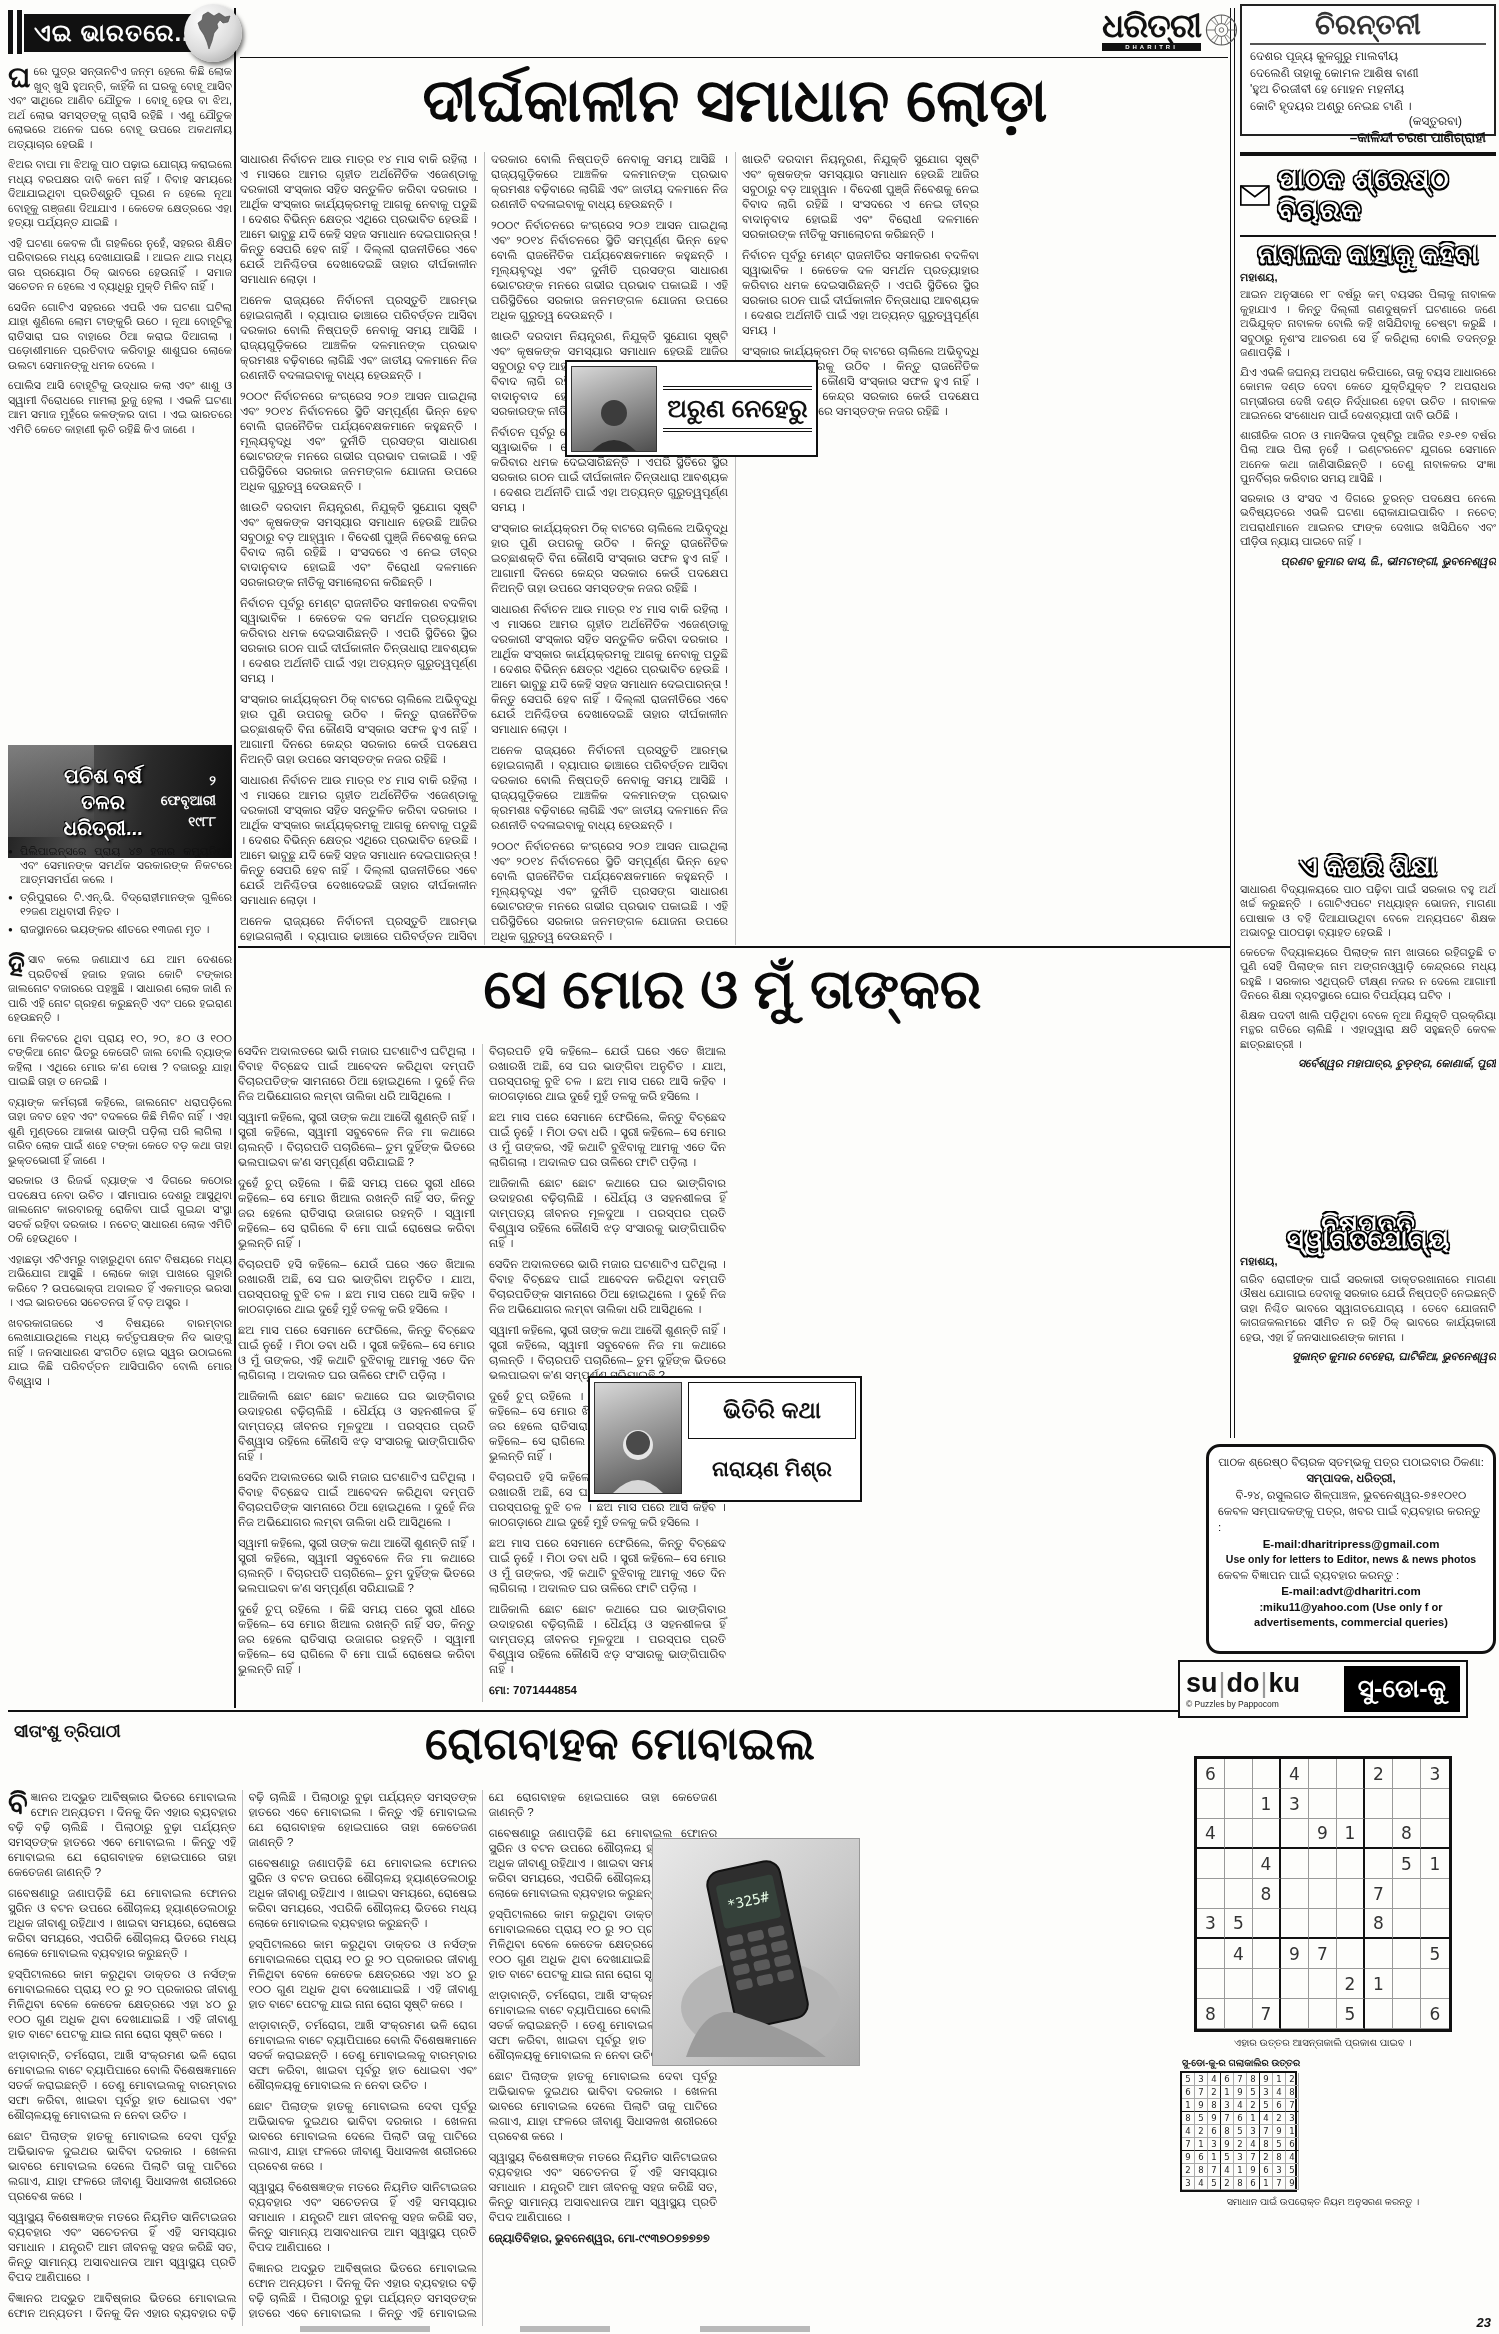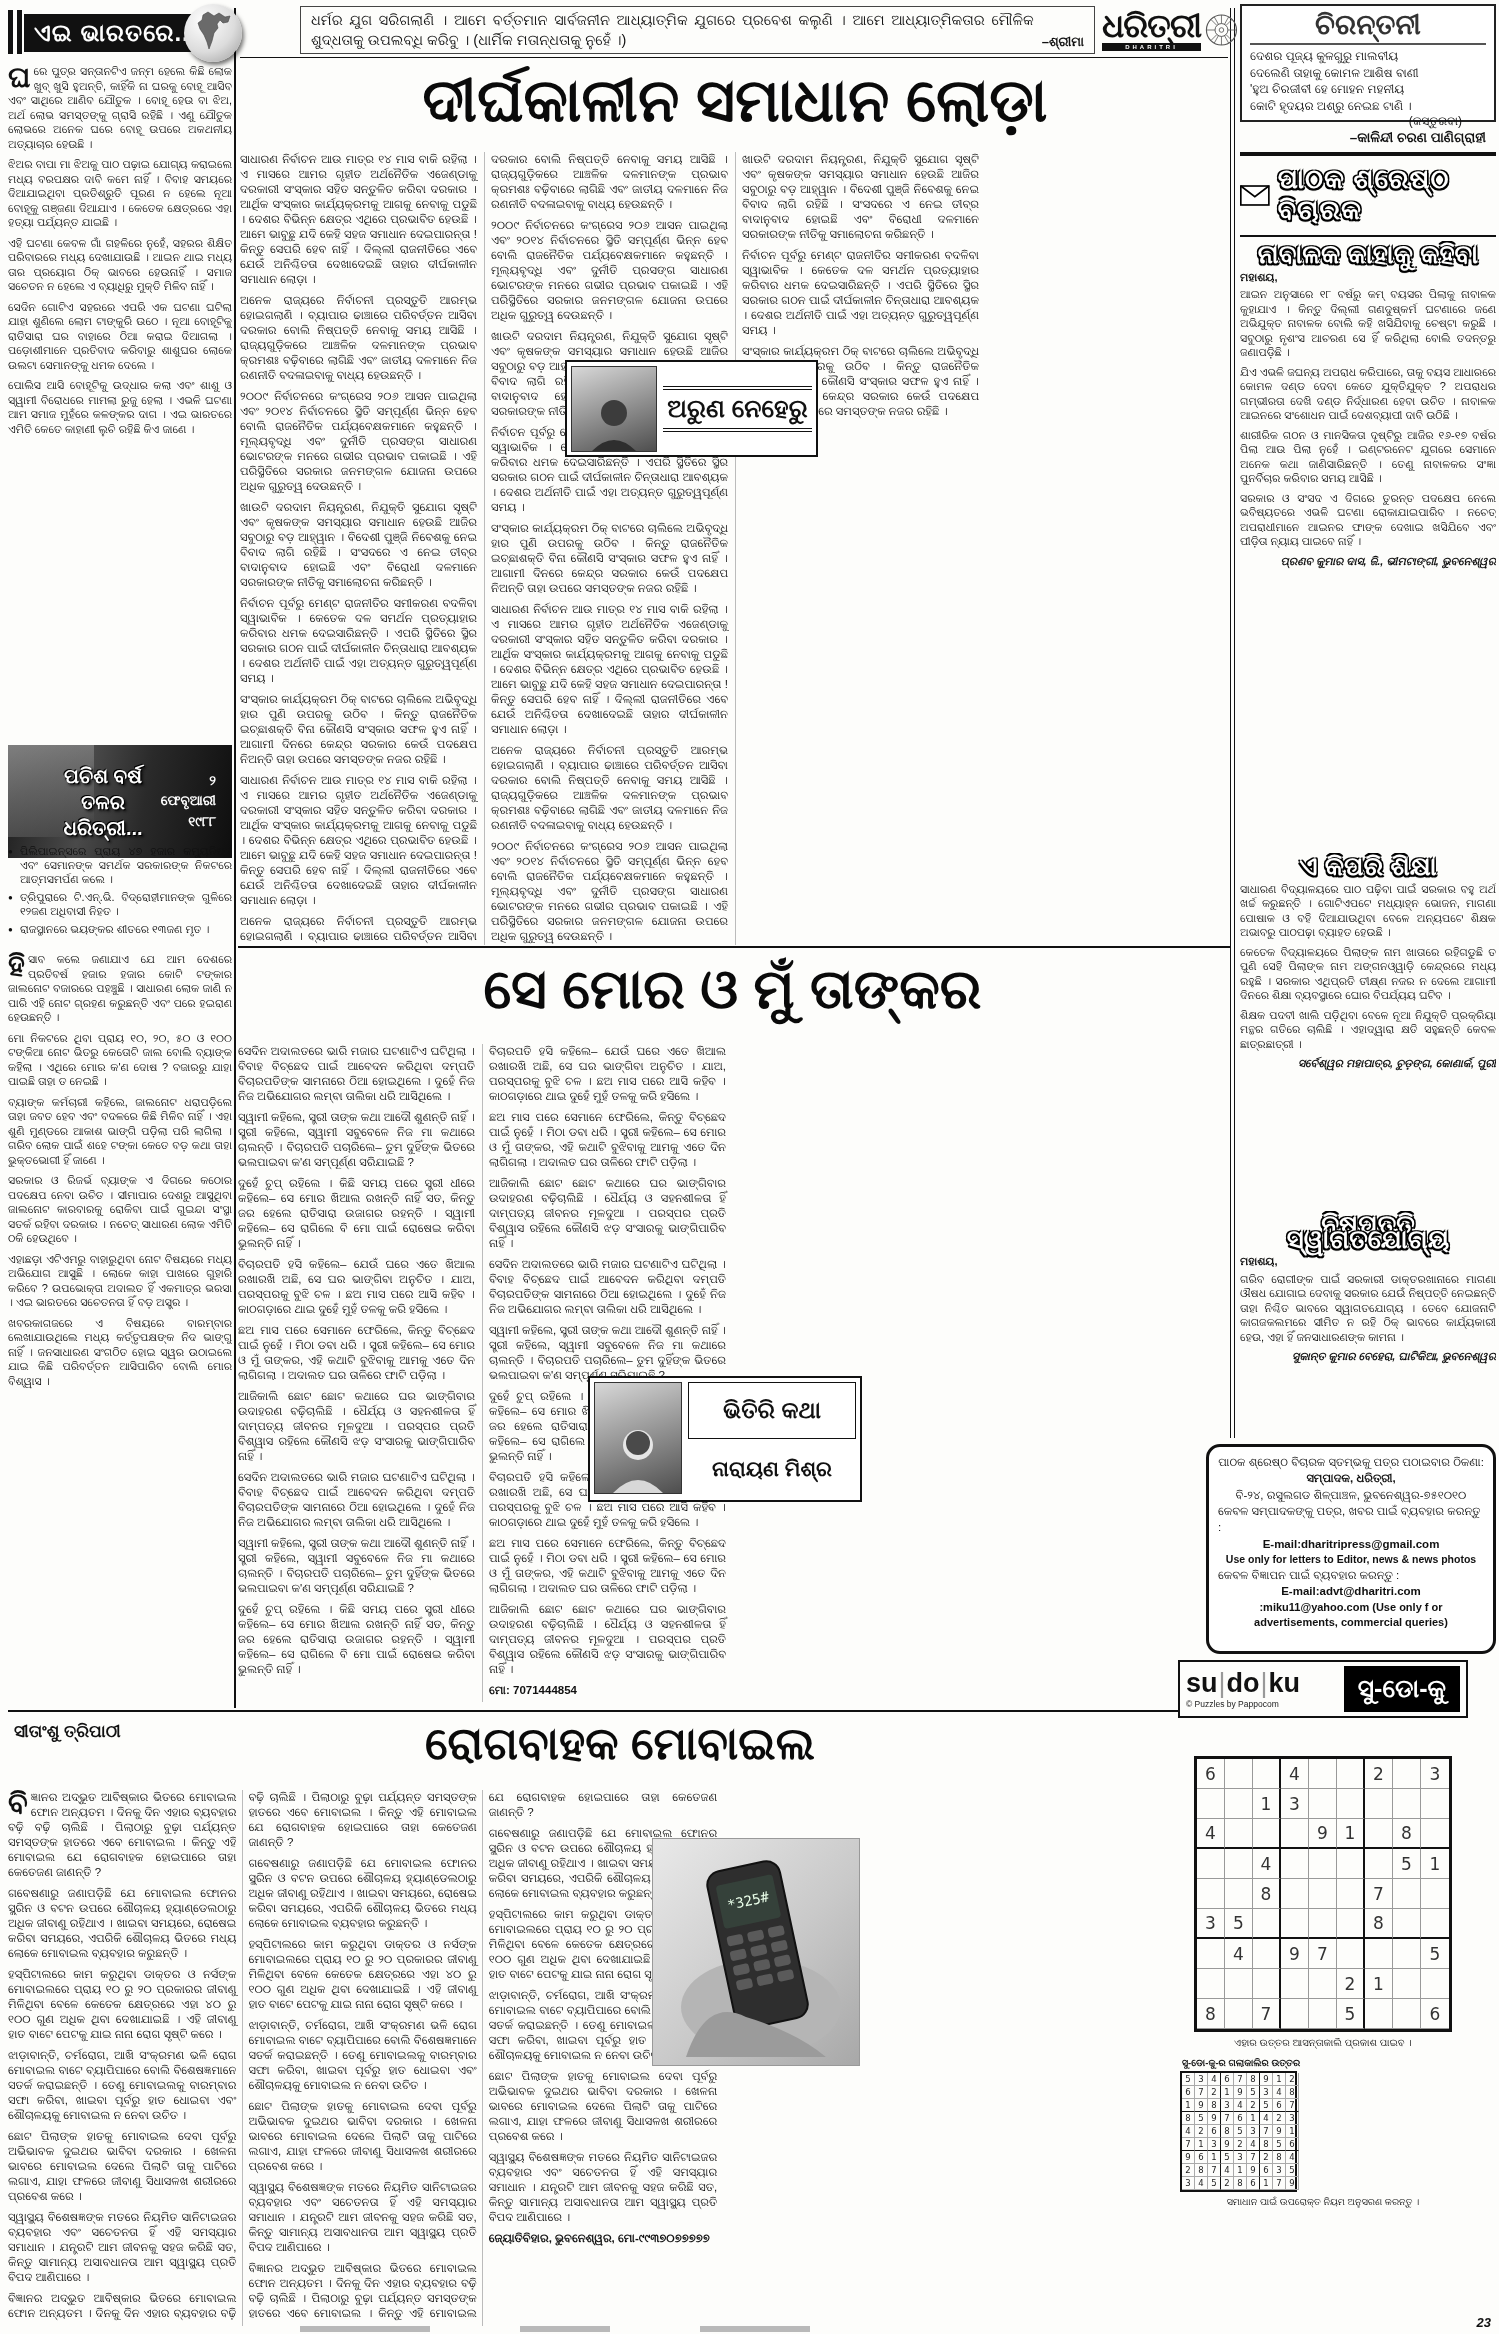--- a/index.html
+++ b/index.html
@@ -29,21 +29,21 @@
                border:1.5px solid #444; padding:4px 10px 2px 10px; font-size:14.5px; line-height:1.35;
                display:flex; }
   .quote-text { flex:1; text-align:justify; }
   .quote-attr { font-weight:bold; font-size:13px; align-self:flex-end; white-space:nowrap; padding-left:8px; }
   .masthead { position:absolute; left:1102px; top:4px; width:136px; height:52px; display:flex; align-items:center; gap:4px; }
   .masthead-title { font-size:33px; font-weight:900; line-height:1; letter-spacing:-1px; }
   .masthead-strip { background:#111; color:#fff; font-size:6px; letter-spacing:3px; text-align:center;
                     margin-top:1px; padding:1px 0; font-weight:bold; }
 
   
-  .chira { position:absolute; left:1240px; top:4px; width:256px; height:118px; border:2px solid #222;
+  .chira { position:absolute; left:1240px; top:4px; width:256px; height:132px; border:2px solid #222;
            padding:3px 8px; background:#fff; }
   .chira-title { font-size:28px; font-weight:bold; text-align:center; color:#333;
                  border-bottom:2px solid #555; padding-bottom:1px; margin-bottom:3px; }
   .chira-line { font-size:12px; line-height:1.38; }
   .chira-credit { font-size:12px; text-align:right; padding-right:24px; }
   .chira-attr { font-size:13.5px; font-weight:bold; text-align:right; margin-top:2px; }
 
   
   .leftcol { position:absolute; left:8px; width:224px; font-size:11px; line-height:14.5px; text-align:justify; }
   .leftcol p { margin-bottom:6px; }
@@ -164,24 +164,20 @@
   <div class="tl-banner">
     <div class="tl-bars"></div>
     <div class="tl-black">ଏଇ ଭାରତରେ...</div>
     <div class="tl-circle">
       <svg width="38" height="44" viewBox="0 0 38 44">
           <path d="M9 4 L14 1 L20 5 L25 2 L31 6 L36 5 L34 11 L29 12 L26 9 L23 13 L24 17 L20 22 L18 30 L15 38 L13 31 L10 24 L6 18 L4 12 L8 9 Z" fill="#6a6a6a" stroke="#444" stroke-width="0.6"></path>
         </svg>
     </div>
   </div>
 
-  <div class="quote-box">
-    <div class="quote-text">ଧର୍ମର ଯୁଗ ସରିଗଲାଣି । ଆମେ ବର୍ତ୍ତମାନ ସାର୍ବଜନୀନ ଆଧ୍ୟାତ୍ମିକ ଯୁଗରେ ପ୍ରବେଶ କଲୁଣି । ଆମେ ଆଧ୍ୟାତ୍ମିକତାର ମୌଳିକ ଶୁଦ୍ଧତାକୁ ଉପଲବ୍ଧି କରିବୁ । (ଧାର୍ମିକ ମତାନ୍ଧତାକୁ ନୁହେଁ ।)</div>
-    <div class="quote-attr">–ଶ୍ରୀମା</div>
-  </div>
 
   <div class="masthead">
     <div>
       <div class="masthead-title">ଧରିତ୍ରୀ</div>
       <div class="masthead-strip">DHARITRI</div>
     </div>
     <svg width="46" height="46" viewBox="0 0 46 46">
       <circle cx="23" cy="23" r="21" fill="none" stroke="#555" stroke-width="1.6"></circle>
       <circle cx="23" cy="23" r="9" fill="none" stroke="#555" stroke-width="1.3"></circle>
       <circle cx="23" cy="23" r="3.2" fill="none" stroke="#555" stroke-width="1.2"></circle>

